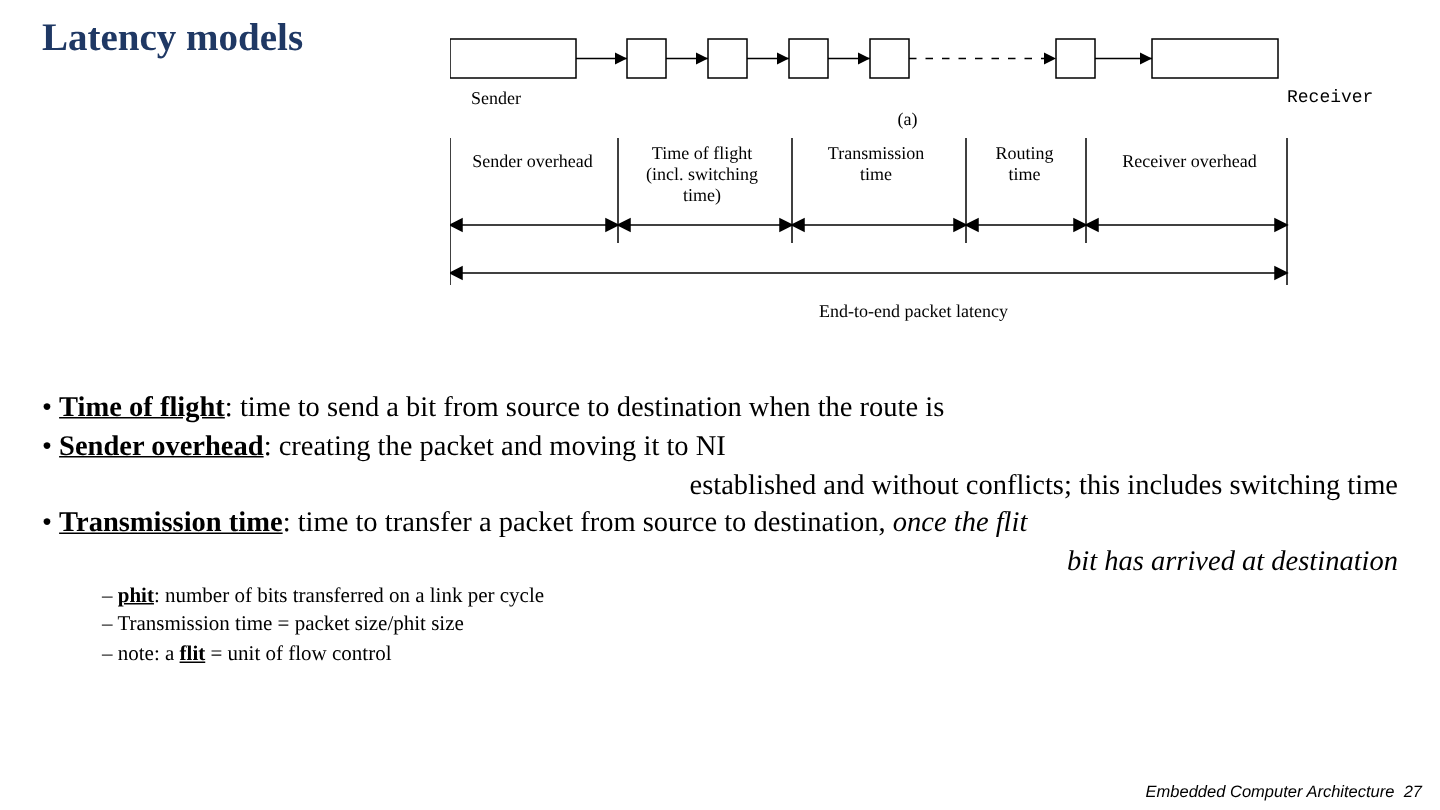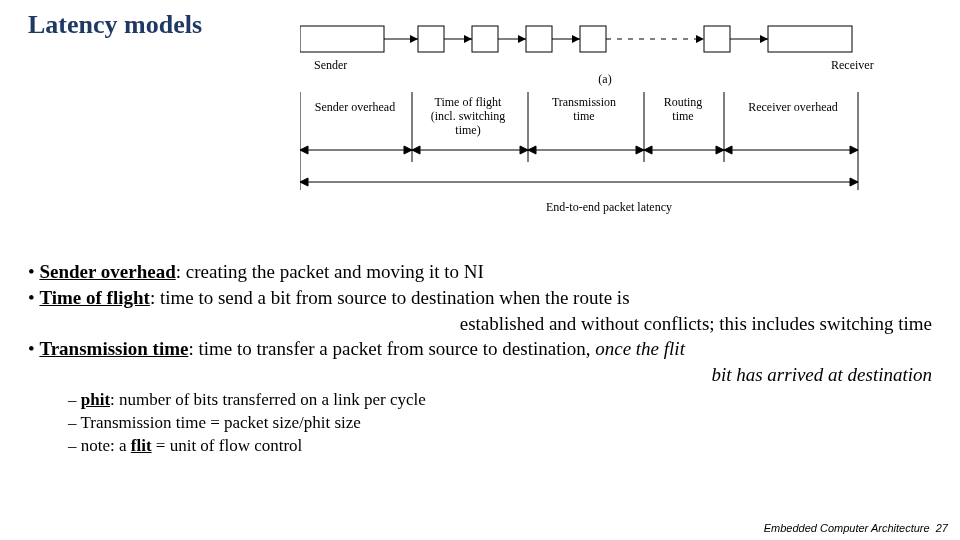--- a/index.html
+++ b/index.html
@@ -40,21 +40,21 @@
     font-family: "Times New Roman", Times, serif;
     font-size: 19px;
     line-height: 1.25;
     color: #000;
   }
   .content .b { font-weight: bold; }
   .content .u { text-decoration: underline; }
   .content .it { font-style: italic; }
   .row { margin: 0 0 2px 0; }
   .indent { padding-left: 16px; text-align: right; }
-  .sub { font-size: 17px; padding-left: 40px; }
+  .sub { font-size: 14px; padding-left: 40px; }
   .footer {
     position: absolute;
     right: 12px;
     bottom: 6px;
     font-family: Arial, Helvetica, sans-serif;
     font-size: 11px;
     font-style: italic;
     color: #000;
   }
 </style>
@@ -83,21 +83,21 @@
 
   <line x1="306" y1="17" x2="404" y2="17" stroke="#000" stroke-dasharray="5,6"></line>
   <polygon points="404,17 396,13 396,21" fill="#000"></polygon>
   <rect x="404" y="4" width="26" height="26" fill="#fff" stroke="#000"></rect>
 
   <line x1="430" y1="17" x2="468" y2="17" stroke="#000"></line>
   <polygon points="468,17 460,13 460,21" fill="#000"></polygon>
   <rect x="468" y="4" width="84" height="26" fill="#fff" stroke="#000"></rect>
 </svg>
 <div class="lbl" style="left:314px; top:58px;">Sender</div>
-<div class="lbl" style="left:831px; top:58px;">Receiver</div>
+<div class="lbl" style="left:858px; top:58px;font-family:Liberation Mono, monospace;">Receiver</div>
 <div class="lbl" style="left:590px; top:72px; width:30px;">(a)</div>
 
 <div class="lbl" style="left:300px; top:100px; width:110px;">Sender overhead</div>
 <div class="lbl" style="left:414px; top:95px; width:108px;">Time of flight</div>
 <div class="lbl" style="left:414px; top:109px; width:108px;">(incl. switching</div>
 <div class="lbl" style="left:414px; top:123px; width:108px;">time)</div>
 <div class="lbl" style="left:530px; top:95px; width:108px;">Transmission</div>
 <div class="lbl" style="left:530px; top:109px; width:108px;">time</div>
 <div class="lbl" style="left:648px; top:95px; width:70px;">Routing</div>
 <div class="lbl" style="left:648px; top:109px; width:70px;">time</div>
@@ -130,22 +130,22 @@
       <polygon points="558,58 550,54 550,62"></polygon>
 
     <line x1="0" y1="90" x2="558" y2="90"></line>
     <polygon points="0,90 8,86 8,94"></polygon>
       <polygon points="558,90 550,86 550,94"></polygon>
   </g>
 </svg>
 <div class="lbl" style="left:524px; top:200px; width:170px;">End-to-end packet latency</div>
 
 <div class="content">
+  <div class="row">• <span class="b u">Time of flight</span><span>: time to send a bit from source to destination when the route is</span></div>
   <div class="row">• <span class="b u">Sender overhead</span><span>: creating the packet and moving it to NI</span></div>
-  <div class="row">• <span class="b u">Time of flight</span><span>: time to send a bit from source to destination when the route is</span></div>
   <div class="row indent"><span>established and without conflicts; this includes switching time</span></div>
   <div class="row">• <span class="b u">Transmission time</span><span>: time to transfer a packet from source to destination, </span><span class="it">once the flit</span></div>
   <div class="row indent it"><span>bit has arrived at destination</span></div>
   <div class="row sub">– <span class="b u">phit</span><span>: number of bits transferred on a link per cycle</span></div>
   <div class="row sub">– <span>Transmission time = packet size/phit size</span></div>
   <div class="row sub">– <span>note: a </span><span class="b u">flit</span><span> = unit of flow control</span></div>
 </div>
 
 <div class="footer">
   <span>Embedded Computer Architecture</span>&nbsp;&nbsp;<span>27</span>

